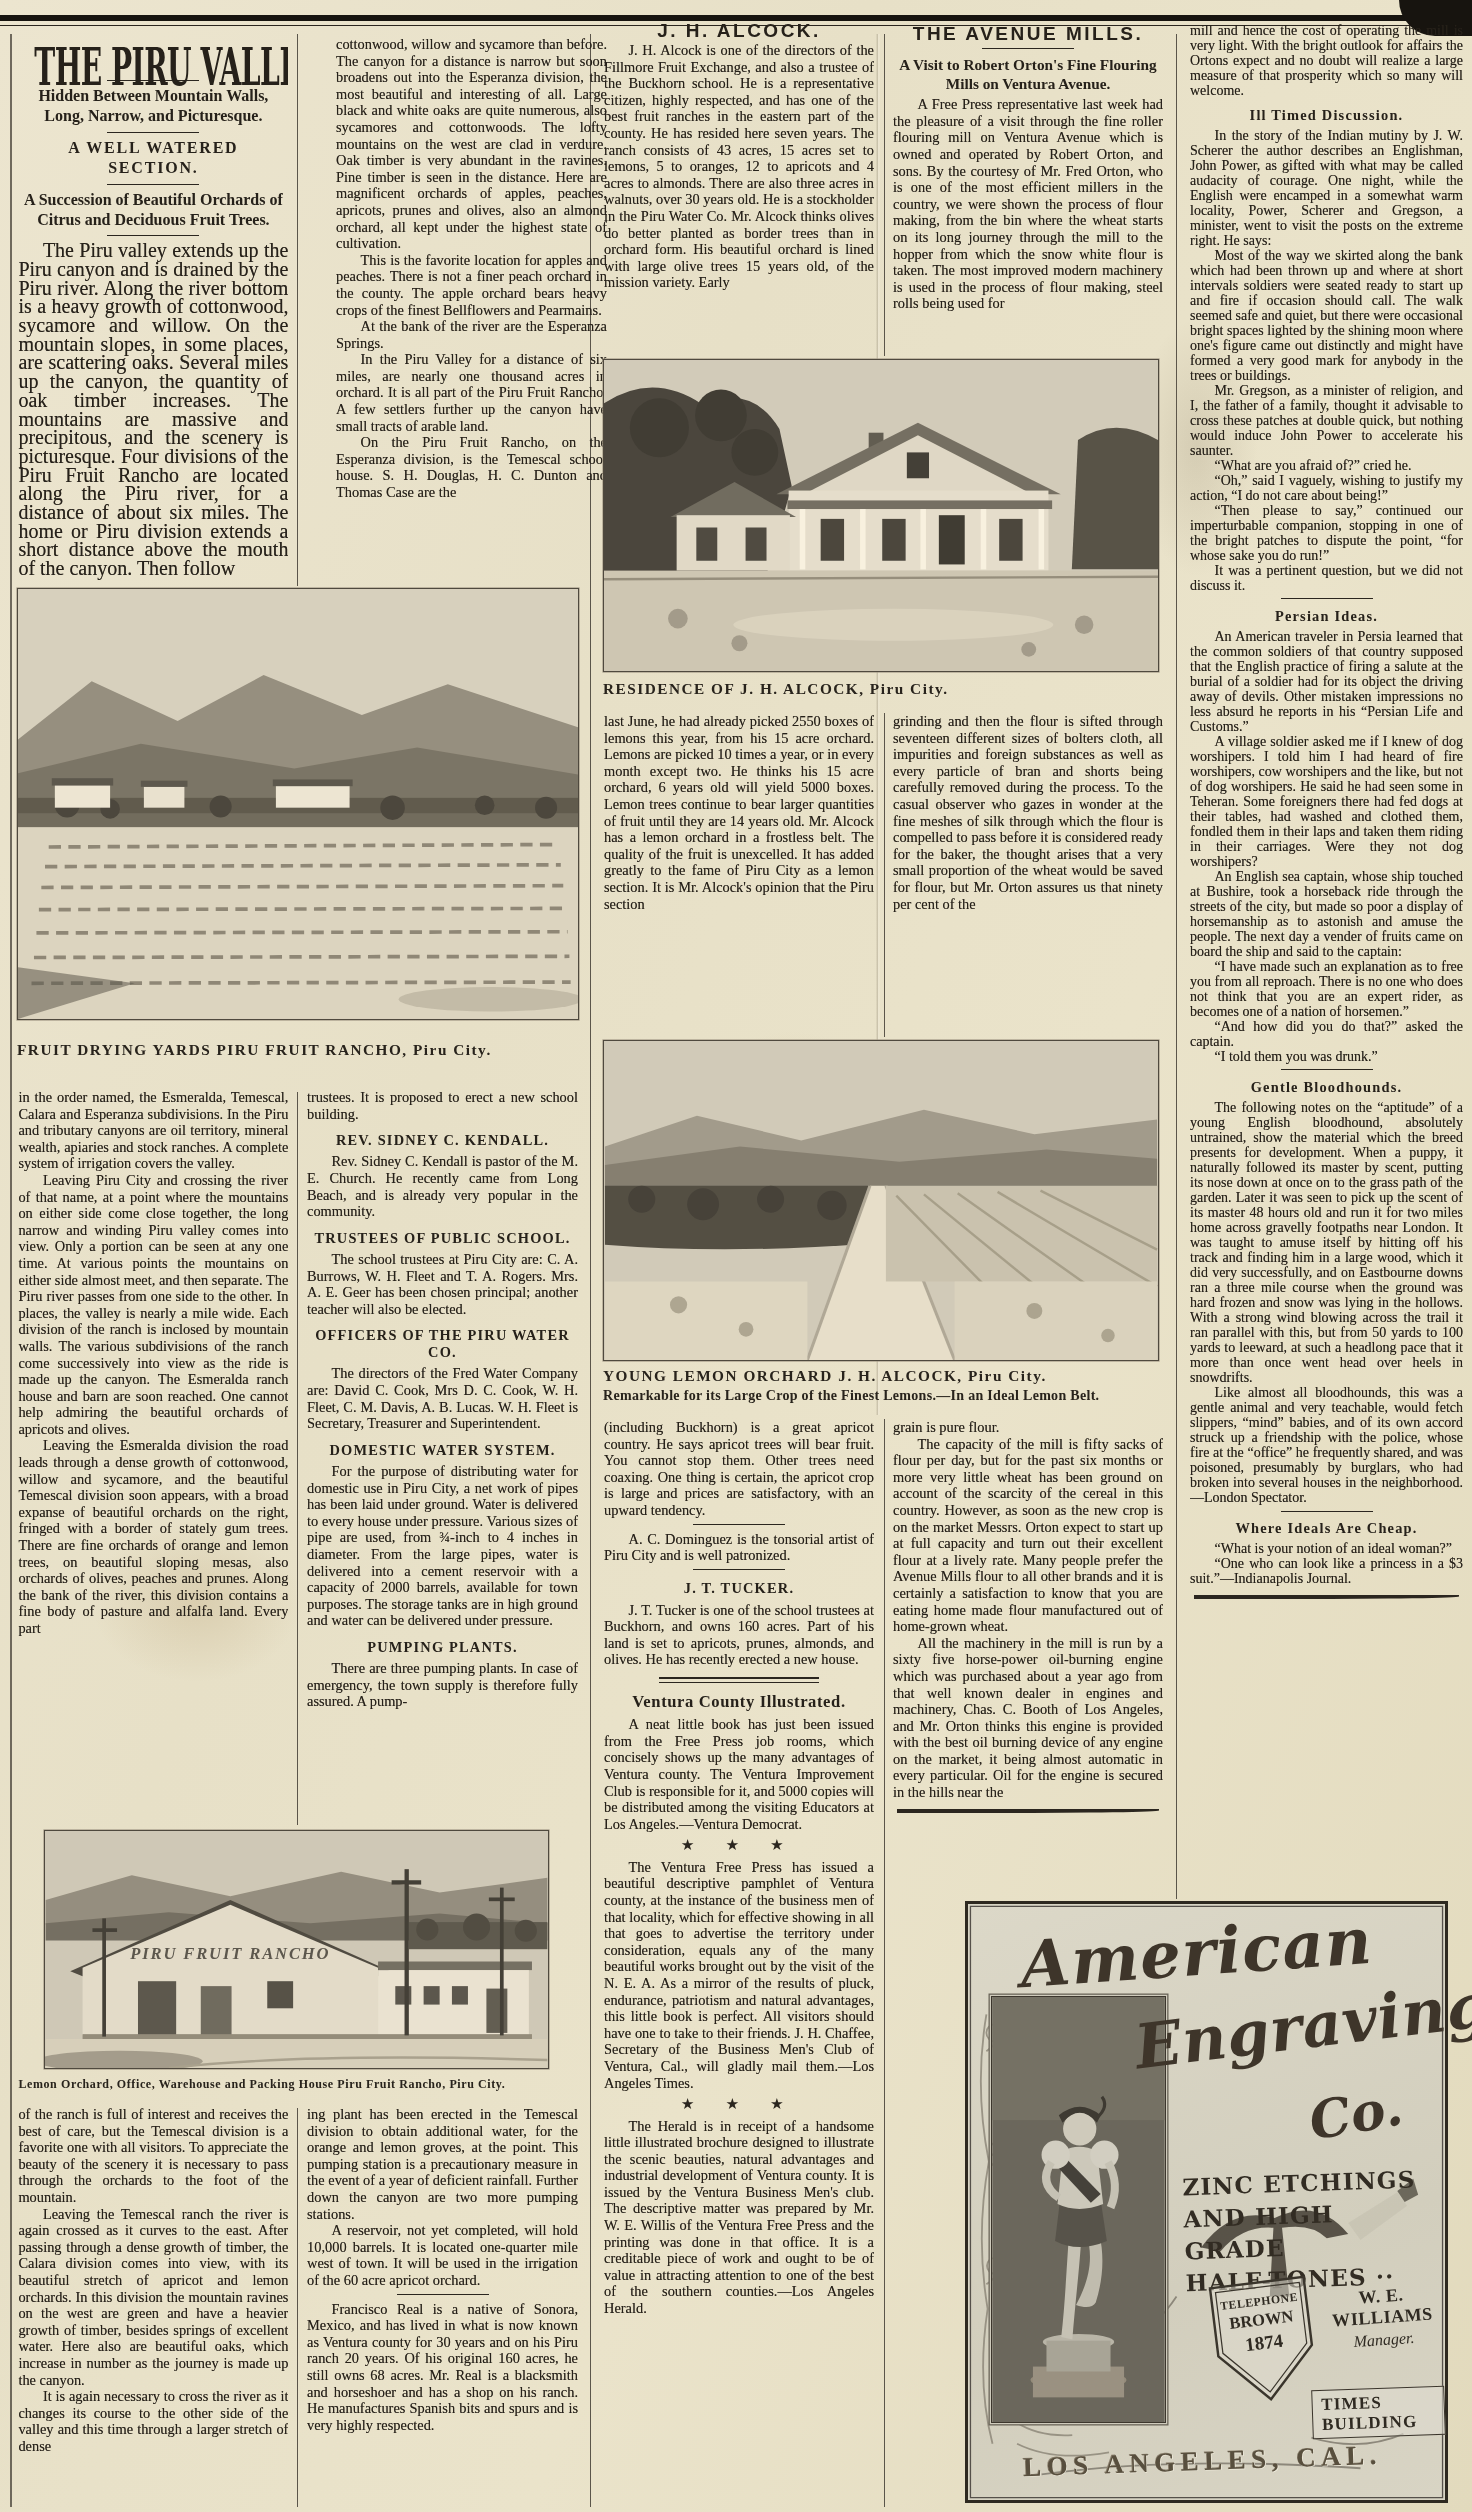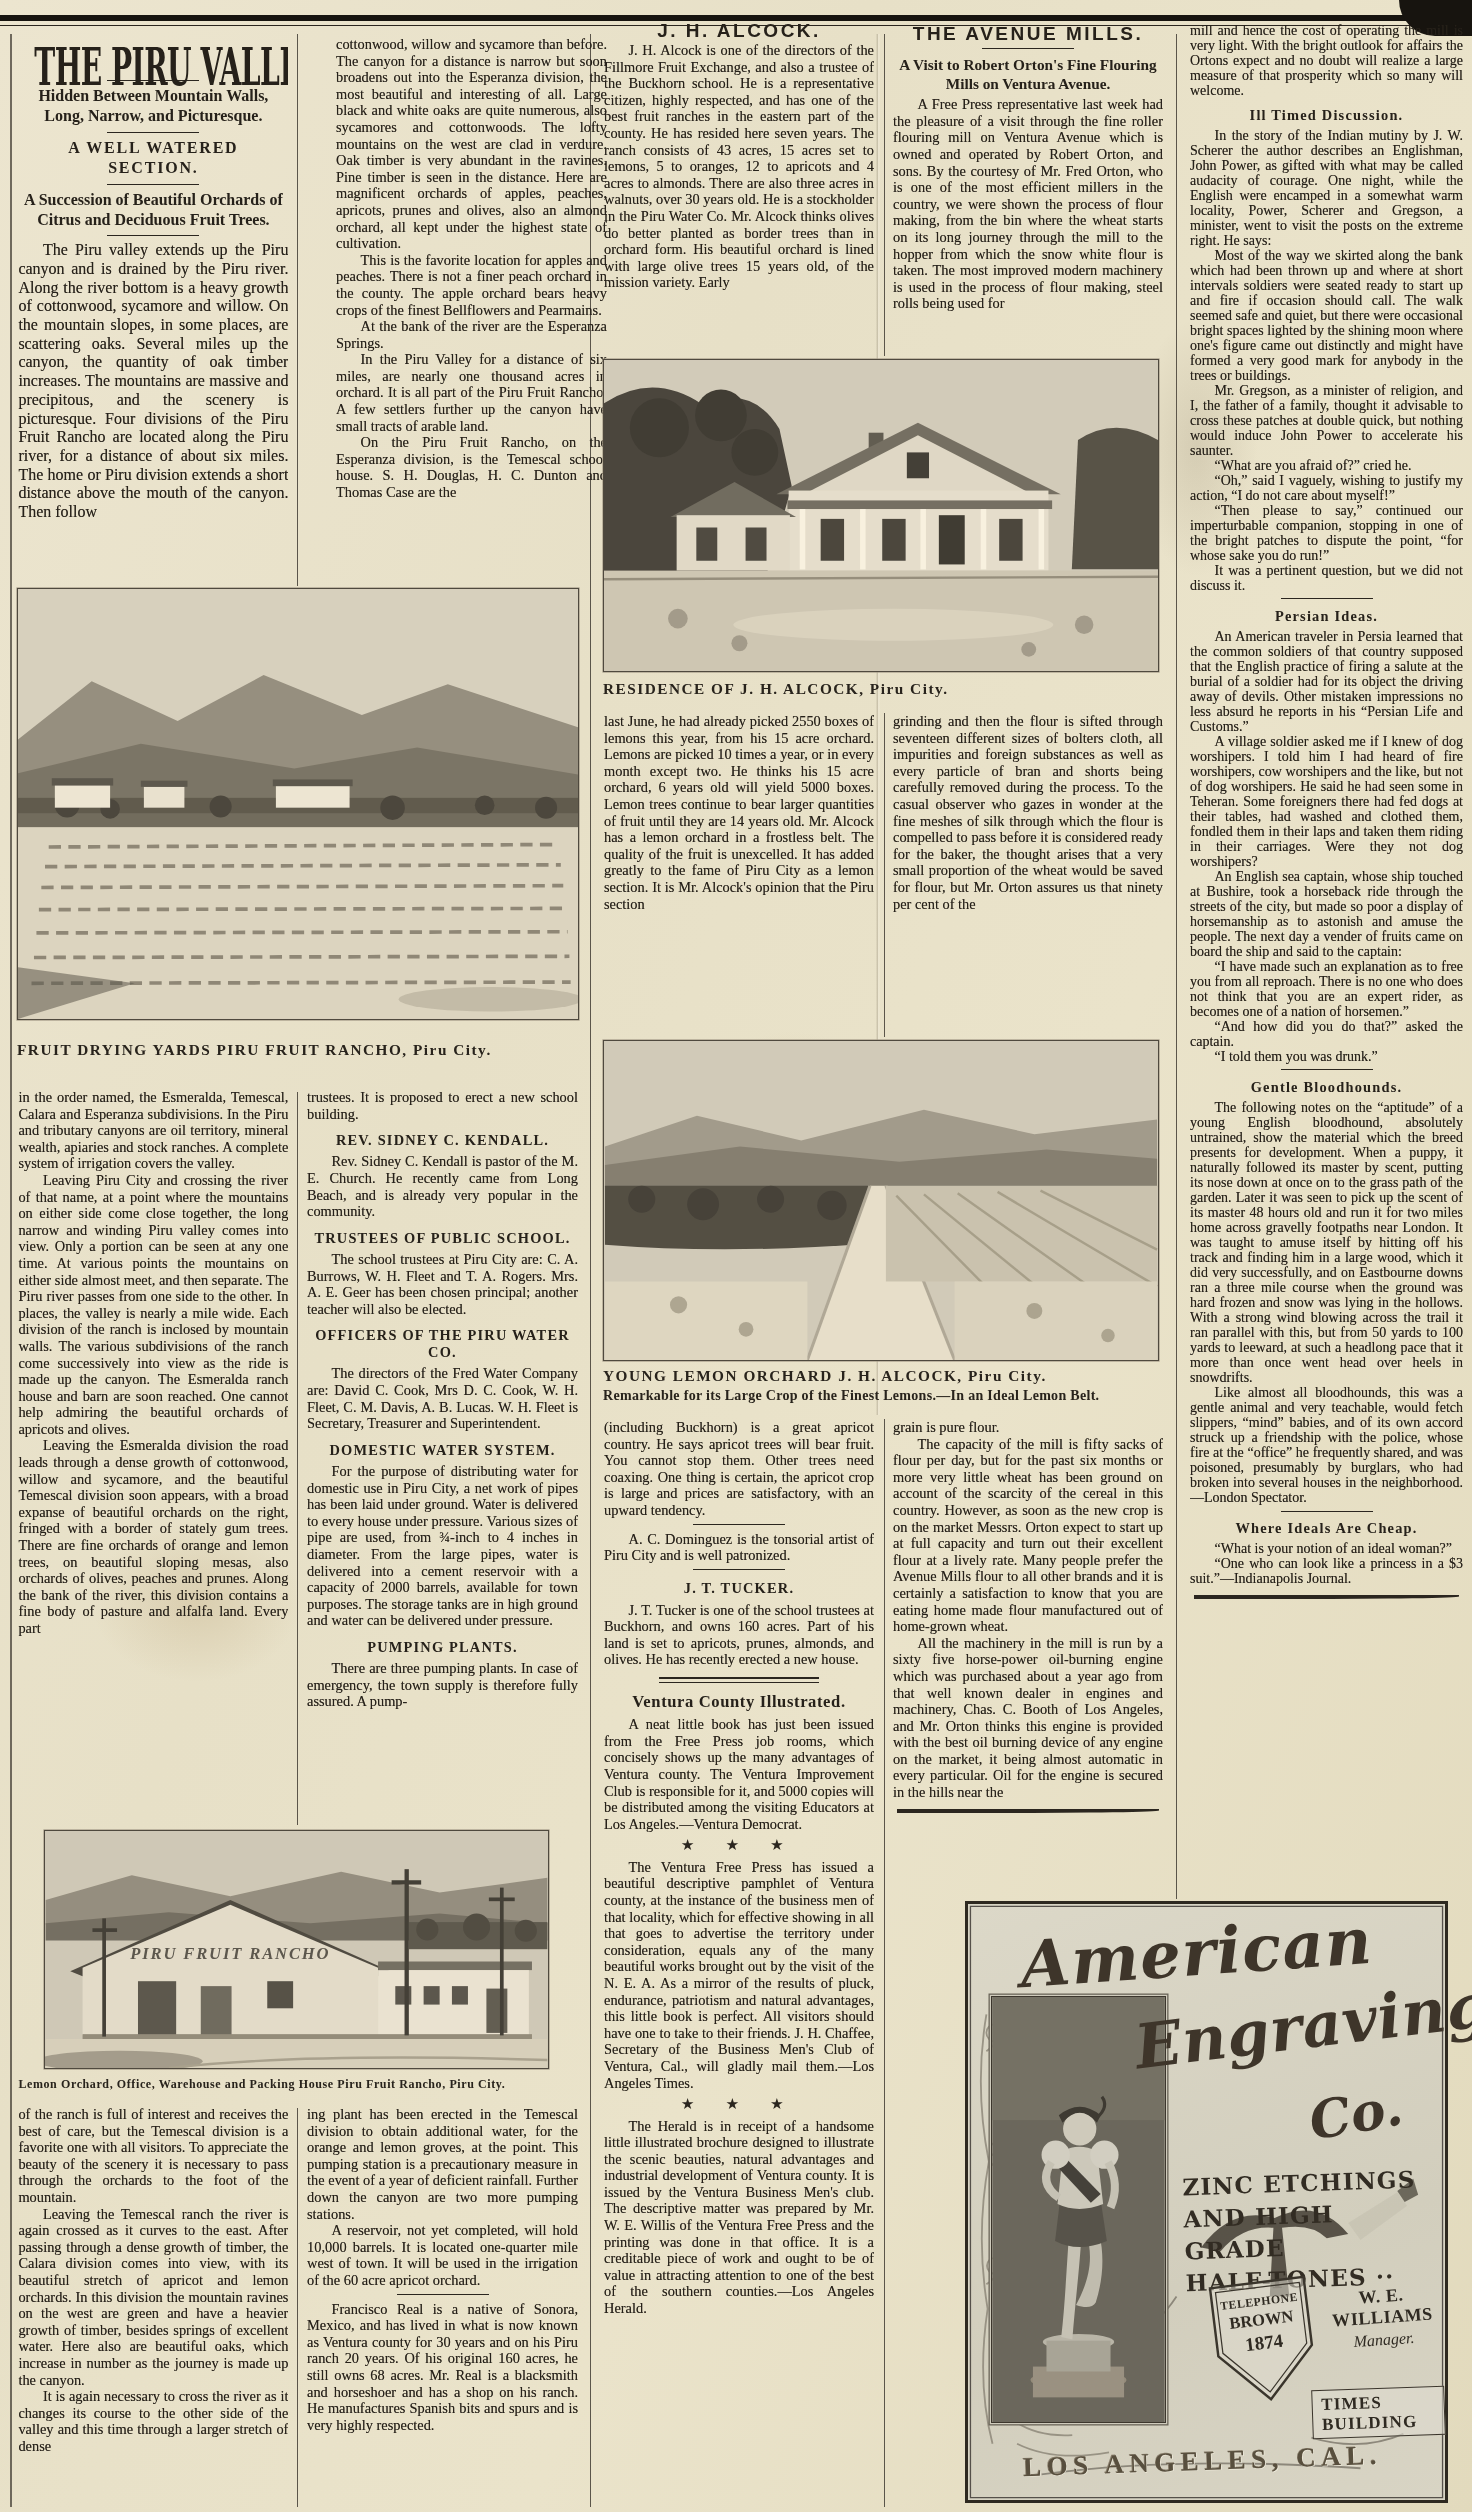--- a/index.html
+++ b/index.html
@@ -2,21 +2,21 @@
 <html style="font-size:9.8px"><head>
 <meta charset="utf-8">
 <style>
   html,body{margin:0;padding:0;background:#6b675f;}
   .page{position:relative;width:1473px;height:2512px;overflow:hidden;
     background:linear-gradient(112deg,#ece5cf 0%,#e7e0c7 35%,#eae3ca 62%,#e2dabd 100%);
     font-family:"Liberation Serif",serif;color:#26211a;}
   .region{position:absolute;overflow:hidden;}
   .small-col{font-size:14.4px;line-height:16.6px;}
   .c5{font-size:14px;line-height:15px;}
-  .lead-col .para{font-size:16px;line-height:18.7px;}
+  .lead-col .para{font-size:20px;line-height:18.7px;}
   .para{margin:0;text-indent:24.5px;text-align:justify;text-shadow:0 0 0.4px rgba(43,37,28,.55);}
   .para.cont{text-indent:0;}
   .xhead{margin:9.8px 0 4.9px;text-align:center;font-size:14.4px;letter-spacing:1.2px;font-weight:700;}
   .deckhead{margin:11px 0 6.1px;text-align:center;font-size:16.6px;font-weight:700;letter-spacing:0.6px;}
   .bighead{margin:0 0 2.5px;text-align:center;font-size:19px;letter-spacing:2.5px;font-weight:700;font-family:Liberation Sans, sans-serif;}
   .rule-sm{width:92px;border-top:1.8px solid #2b261f;margin:5.5px auto;}
   .rule-dbl{border-top:2.5px solid #2b261f;border-bottom:1.2px solid #2b261f;height:3.1px;width:160px;margin:8.6px auto;}
   .rule-thick{border-top:4.3px solid #2b261f;margin:8.6px 3.7px;border-radius:0 0 60% 0;}
   .stars{text-align:center;font-size:15.3px;letter-spacing:13.5px;margin:4.9px 0;color:#2b261f;}
   .masthead-title{margin:0;text-align:center;font-family:"DejaVu Serif",serif;font-size:32px;font-weight:900;
@@ -354,21 +354,21 @@
   </section>
 
   <section class="region small-col c5" style="left:1190px;top:23px;width:273px;height:1878px;">
     <div>
         <p class="para cont">mill and hence the cost of operating the mill is very light. With the bright outlook for affairs the Ortons expect and no doubt will realize a large measure of that prosperity which so many will welcome.</p>
         <h3 class="xhead">Ill Timed Discussion.</h3>
         <p class="para">In the story of the Indian mutiny by J. W. Scherer the author describes an Englishman, John Power, as gifted with what may be called audacity of courage. One night, while the English were encamped in a somewhat warm locality, Power, Scherer and Gregson, a minister, went to visit the posts on the extreme right. He says:</p>
         <p class="para">Most of the way we skirted along the bank which had been thrown up and where at short intervals soldiers were seated ready to start up and fire if occasion should call. The walk seemed safe and quiet, but there were occasional bright spaces lighted by the shining moon where one's figure came out distinctly and might have formed a very good mark for anybody in the trees or buildings.</p>
         <p class="para">Mr. Gregson, as a minister of religion, and I, the father of a family, thought it advisable to cross these patches at double quick, but nothing would induce John Power to accelerate his saunter.</p>
         <p class="para">“What are you afraid of?” cried he.</p>
-        <p class="para">“Oh,” said I vaguely, wishing to justify my action, “I do not care about myself!”</p>
+        <p class="para">“Oh,” said I vaguely, wishing to justify my action, “I do not care about being!”</p>
         <p class="para">“Then please to say,” continued our imperturbable companion, stopping in one of the bright patches to dispute the point, “for whose sake you do run!”</p>
         <p class="para">It was a pertinent question, but we did not discuss it.</p>
         <div class="rule-sm"></div>
         <h3 class="xhead">Persian Ideas.</h3>
         <p class="para">An American traveler in Persia learned that the common soldiers of that country supposed that the English practice of firing a salute at the burial of a soldier had for its object the driving away of devils. Other mistaken impressions no less absurd he reports in his “Persian Life and Customs.”</p>
         <p class="para">A village soldier asked me if I knew of dog worshipers. I told him I had heard of fire worshipers, cow worshipers and the like, but not of dog worshipers. He said he had seen some in Teheran. Some foreigners there had fed dogs at their tables, had washed and clothed them, fondled them in their laps and taken them riding in their carriages. Were they not dog worshipers?</p>
         <p class="para">An English sea captain, whose ship touched at Bushire, took a horseback ride through the streets of the city, but made so poor a display of horsemanship as to astonish and amuse the people. The next day a vender of fruits came on board the ship and said to the captain:</p>
         <p class="para">“I have made such an explanation as to free you from all reproach. There is no one who does not think that you are an expert rider, as becomes one of a nation of horsemen.”</p>
         <p class="para">“And how did you do that?” asked the captain.</p>
         <p class="para">“I told them you was drunk.”</p>

